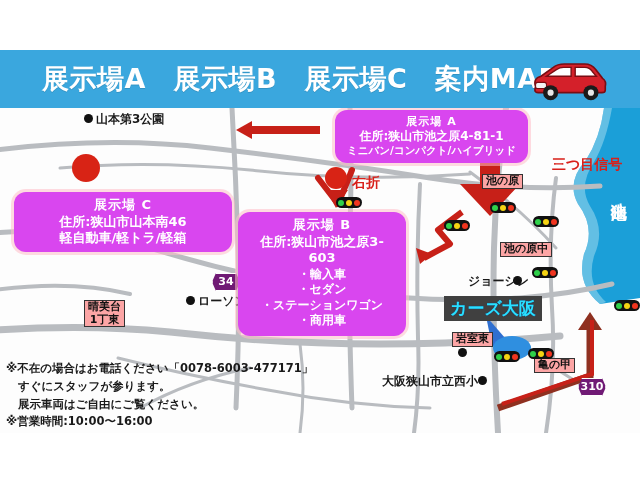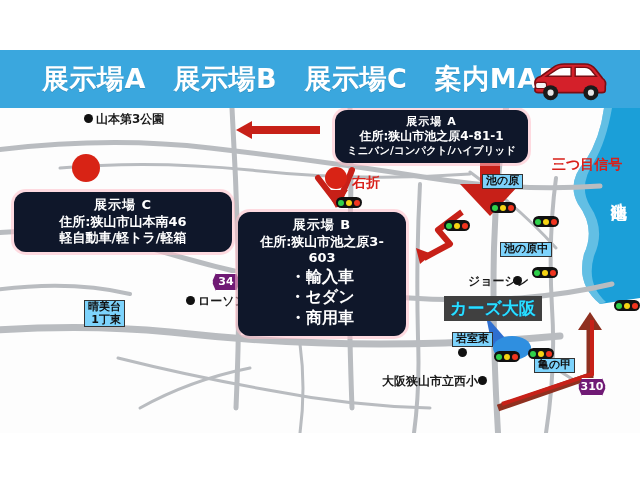--- a/index.html
+++ b/index.html
@@ -15,42 +15,42 @@
                 letter-spacing:.5px;white-space:nowrap;
                 text-shadow:0 1px 0 rgba(0,0,0,.12);}
   .car-icon{position:absolute;right:32px;top:5px;width:82px;height:48px;}
 
   
   .map{position:absolute;left:0;top:108px;width:640px;height:325px;
        background:#fdfdfd;overflow:hidden;}
   .map svg{position:absolute;left:0;top:0;}
 
   
-  .callout{position:absolute;background:#0f172a;color:#ffffff;
+  .callout{position:absolute;background:#d946ef;color:#ffffff;
            border-radius:12px;text-align:center;font-weight:bold;
            line-height:1.28;padding:5px 10px;box-sizing:border-box;
            box-shadow:0 0 0 3px rgba(255,190,200,.55);}
   .callout .ttl{font-size:13px;letter-spacing:1px;}
   .callout .addr{font-size:13px;}
   .callout .sub{font-size:11px;}
-  .callout .li{font-size:16px;}
+  .callout .li{font-size:12px;}
 
   #callout-a{left:335px;top:110px;width:193px;}
   #callout-a .ttl{font-size:11px;}
   #callout-a .addr{font-size:12px;}
   #callout-a .sub{font-size:10.5px;}
   #callout-c{left:14px;top:168px;width:218px;}
   #callout-b{left:238px;top:212px;width:168px;padding-bottom:8px;}
 
   
   .lbl{position:absolute;font-size:12px;font-weight:bold;color:#1a1a1a;
        white-space:nowrap;}
   .lbl-box{position:absolute;font-size:11px;font-weight:bold;color:#111;
-           background:#7dd3fc;border:1.5px solid #333;padding:0px 3px;
-           white-space:nowrap;line-height:1.15;text-align:right;}
+           background:#fca5a5;border:1.5px solid #333;padding:0px 3px;
+           white-space:nowrap;line-height:1.15;text-align:center;}
   .lbl-red{position:absolute;font-size:14px;font-weight:bold;color:#d8201a;
            white-space:nowrap;}
   .lbl-white-v{position:absolute;color:#ffffff;font-size:16px;font-weight:bold;
                writing-mode:vertical-rl;line-height:1.05;letter-spacing:1px;}
   .dot{position:absolute;width:9px;height:9px;border-radius:50%;
        background:#111;}
   .cars-osaka{position:absolute;background:#404040;color:#29e0ff;
               font-size:17px;font-weight:bold;padding:1px 6px;white-space:nowrap;
               text-shadow:0 0 1px #0a3a8a;}
 
@@ -237,19 +237,26 @@
       <div class="ttl">展示場 C</div>
       <div class="addr">住所:狭山市山本南46</div>
       <div class="addr">軽自動車/軽トラ/軽箱</div>
     </div>
 
     <div class="callout" id="callout-b" style="left:238px;top:104px;">
       <div class="ttl">展示場 B</div>
       <div class="addr">住所:狭山市池之原3-603</div>
       <div class="li">・輸入車</div>
       <div class="li">・セダン</div>
+      <div class="li">・ステーションワゴン</div>
       <div class="li">・商用車</div>
     </div>
 
   </div>
 
+  <div class="footer">
+    <div>※不在の場合はお電話ください「0078-6003-477171」</div>
+    <div class="ind">すぐにスタッフが参ります。</div>
+    <div class="ind">展示車両はご自由にご覧ください。</div>
+    <div>※営業時間:10:00〜16:00</div>
+  </div>
 
 </div>
 
 </body></html>

